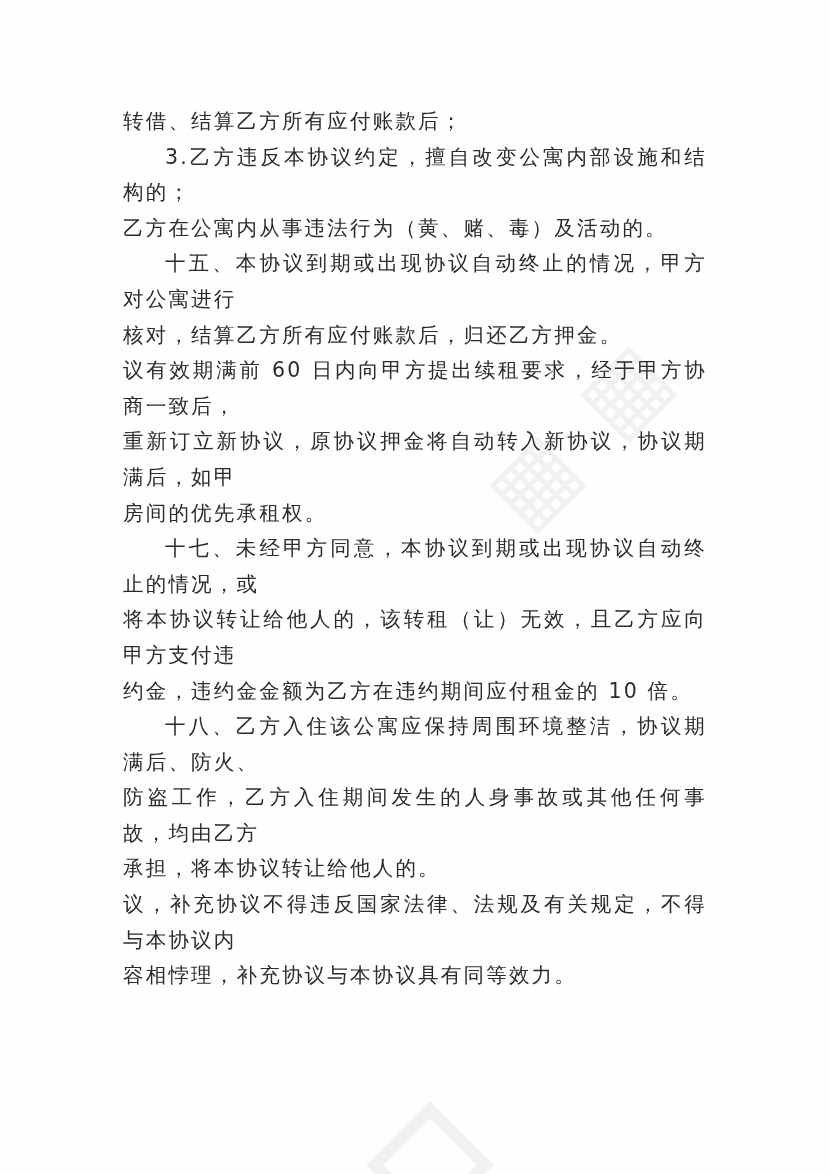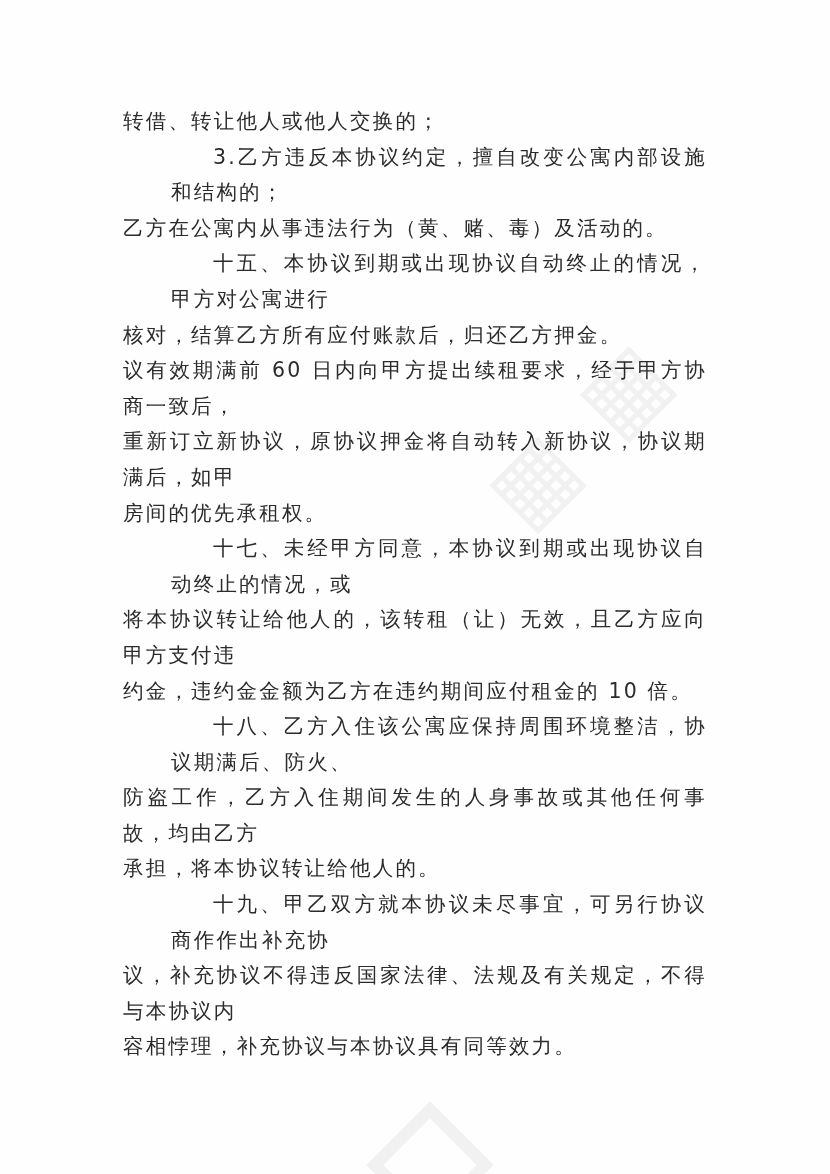--- a/index.html
+++ b/index.html
@@ -16,47 +16,46 @@
   .wm-diamond {
     position: absolute; left: 385px; top: 1120px; width: 90px; height: 90px;
     border: 12px solid #f1f1f1; transform: rotate(45deg); box-sizing: border-box;
   }
   .content {
     position: absolute; left: 123px; top: 104px; width: 584px;
     font-family: "DejaVu Sans", sans-serif; font-size: 20.5px; color: #2b2b2b;
     letter-spacing: 2.2px; line-height: 35.6px;
   }
   .p { margin: 0; text-align: justify; text-align-last: left; }
-  .indent { text-indent: 42px; margin-left: 48px; }
+  .indent { text-indent: 42px; }
 </style>
 </head>
 <body>
 
 <div class="page">
   <div class="watermark wm1">▦ ▦</div>
   <div class="wm-diamond"></div>
 
   <div class="content">
-    <p class="p">转借、转让他人或他人交换的；</p>
+    <p class="p">转借、结算乙方所有应付账款后；</p>
     <p class="p indent">3.乙方违反本协议约定，擅自改变公寓内部设施和结构的；</p>
     <p class="p">乙方在公寓内从事违法行为（黄、赌、毒）及活动的。</p>
 
     <p class="p indent">十五、本协议到期或出现协议自动终止的情况，甲方对公寓进行</p>
     <p class="p">核对，结算乙方所有应付账款后，归还乙方押金。</p>
 
     <p class="p">议有效期满前 60 日内向甲方提出续租要求，经于甲方协商一致后，</p>
     <p class="p">重新订立新协议，原协议押金将自动转入新协议，协议期满后，如甲</p>
     <p class="p">房间的优先承租权。</p>
 
     <p class="p indent">十七、未经甲方同意，本协议到期或出现协议自动终止的情况，或</p>
     <p class="p">将本协议转让给他人的，该转租（让）无效，且乙方应向甲方支付违</p>
     <p class="p">约金，违约金金额为乙方在违约期间应付租金的 10 倍。</p>
 
     <p class="p indent">十八、乙方入住该公寓应保持周围环境整洁，协议期满后、防火、</p>
     <p class="p">防盗工作，乙方入住期间发生的人身事故或其他任何事故，均由乙方</p>
     <p class="p">承担，将本协议转让给他人的。</p>
 
-    <p class="p indent">十九、甲乙双方就本协议未尽事宜，可另行协议商作作出补充协</p>
     <p class="p">议，补充协议不得违反国家法律、法规及有关规定，不得与本协议内</p>
     <p class="p">容相悖理，补充协议与本协议具有同等效力。</p>
 
   </div>
 </div>
 
 </body></html>

